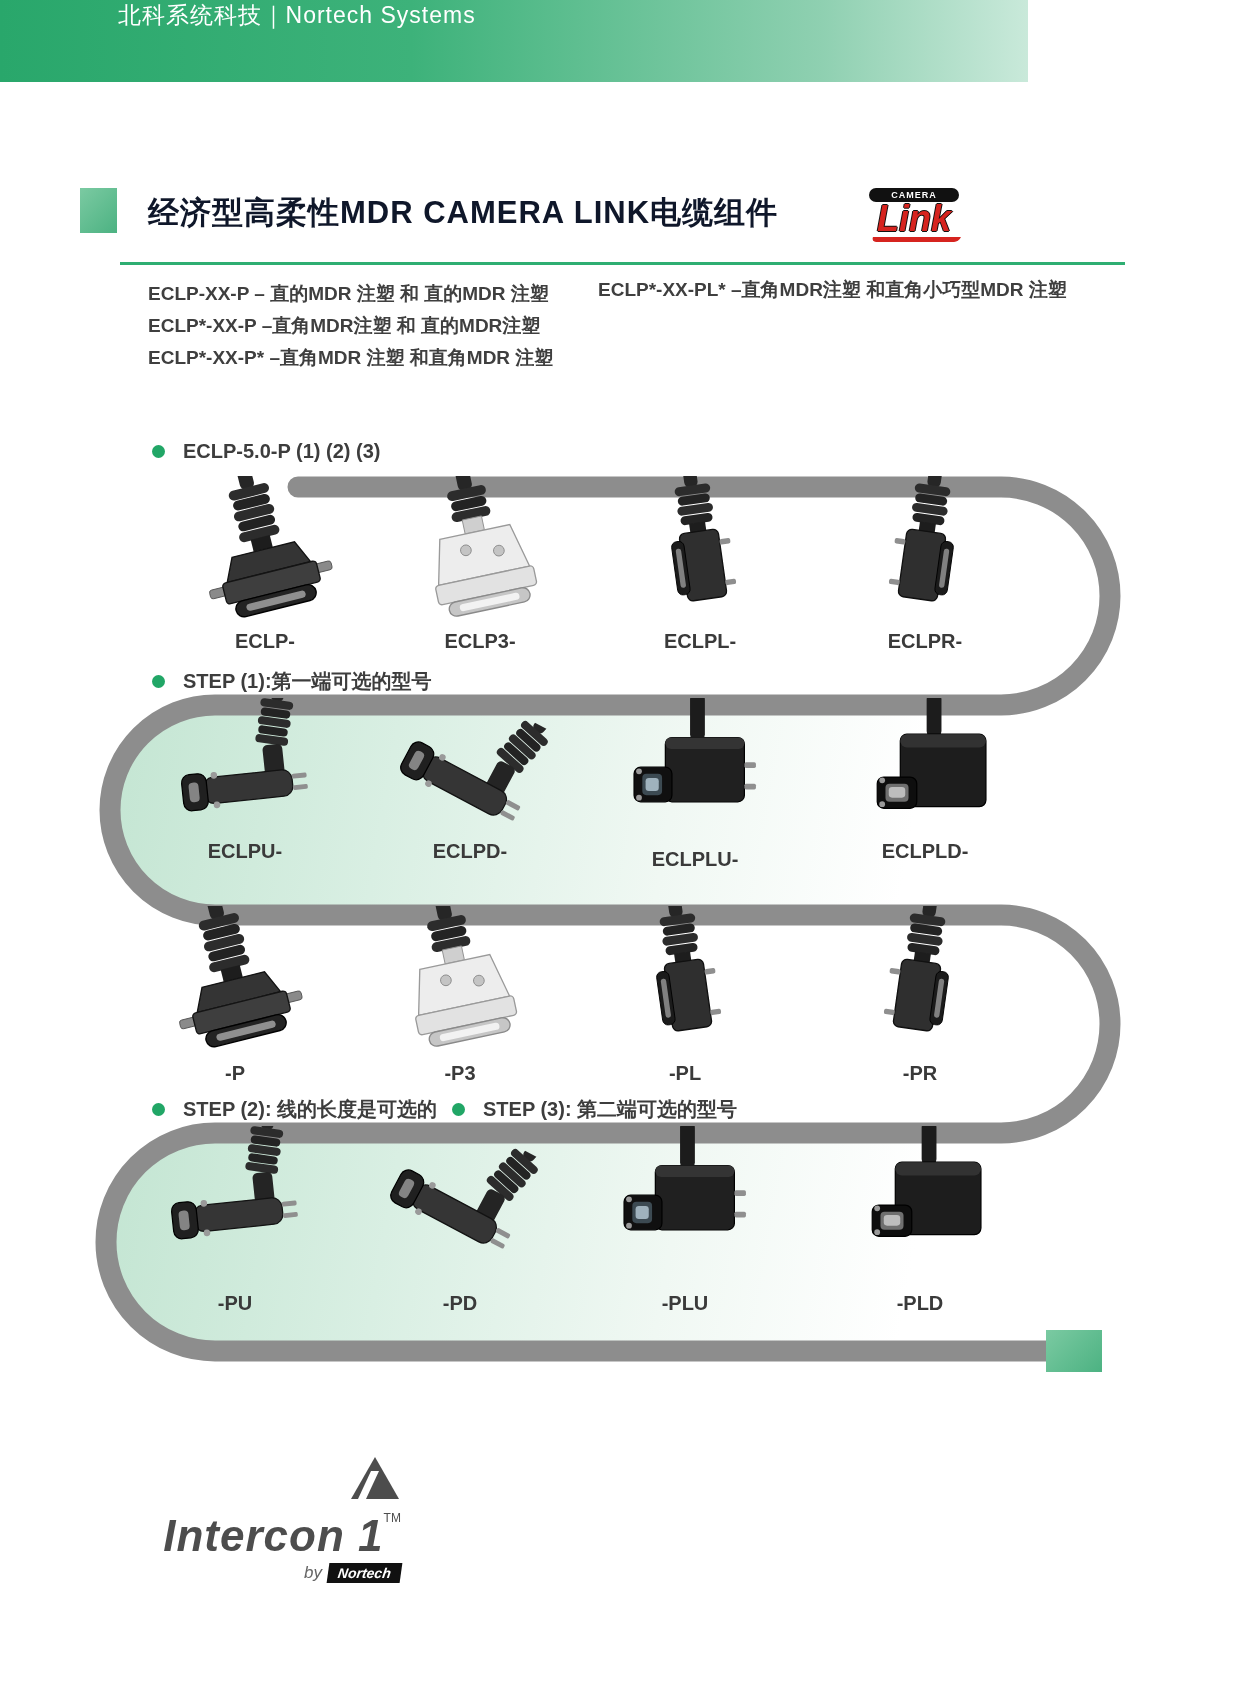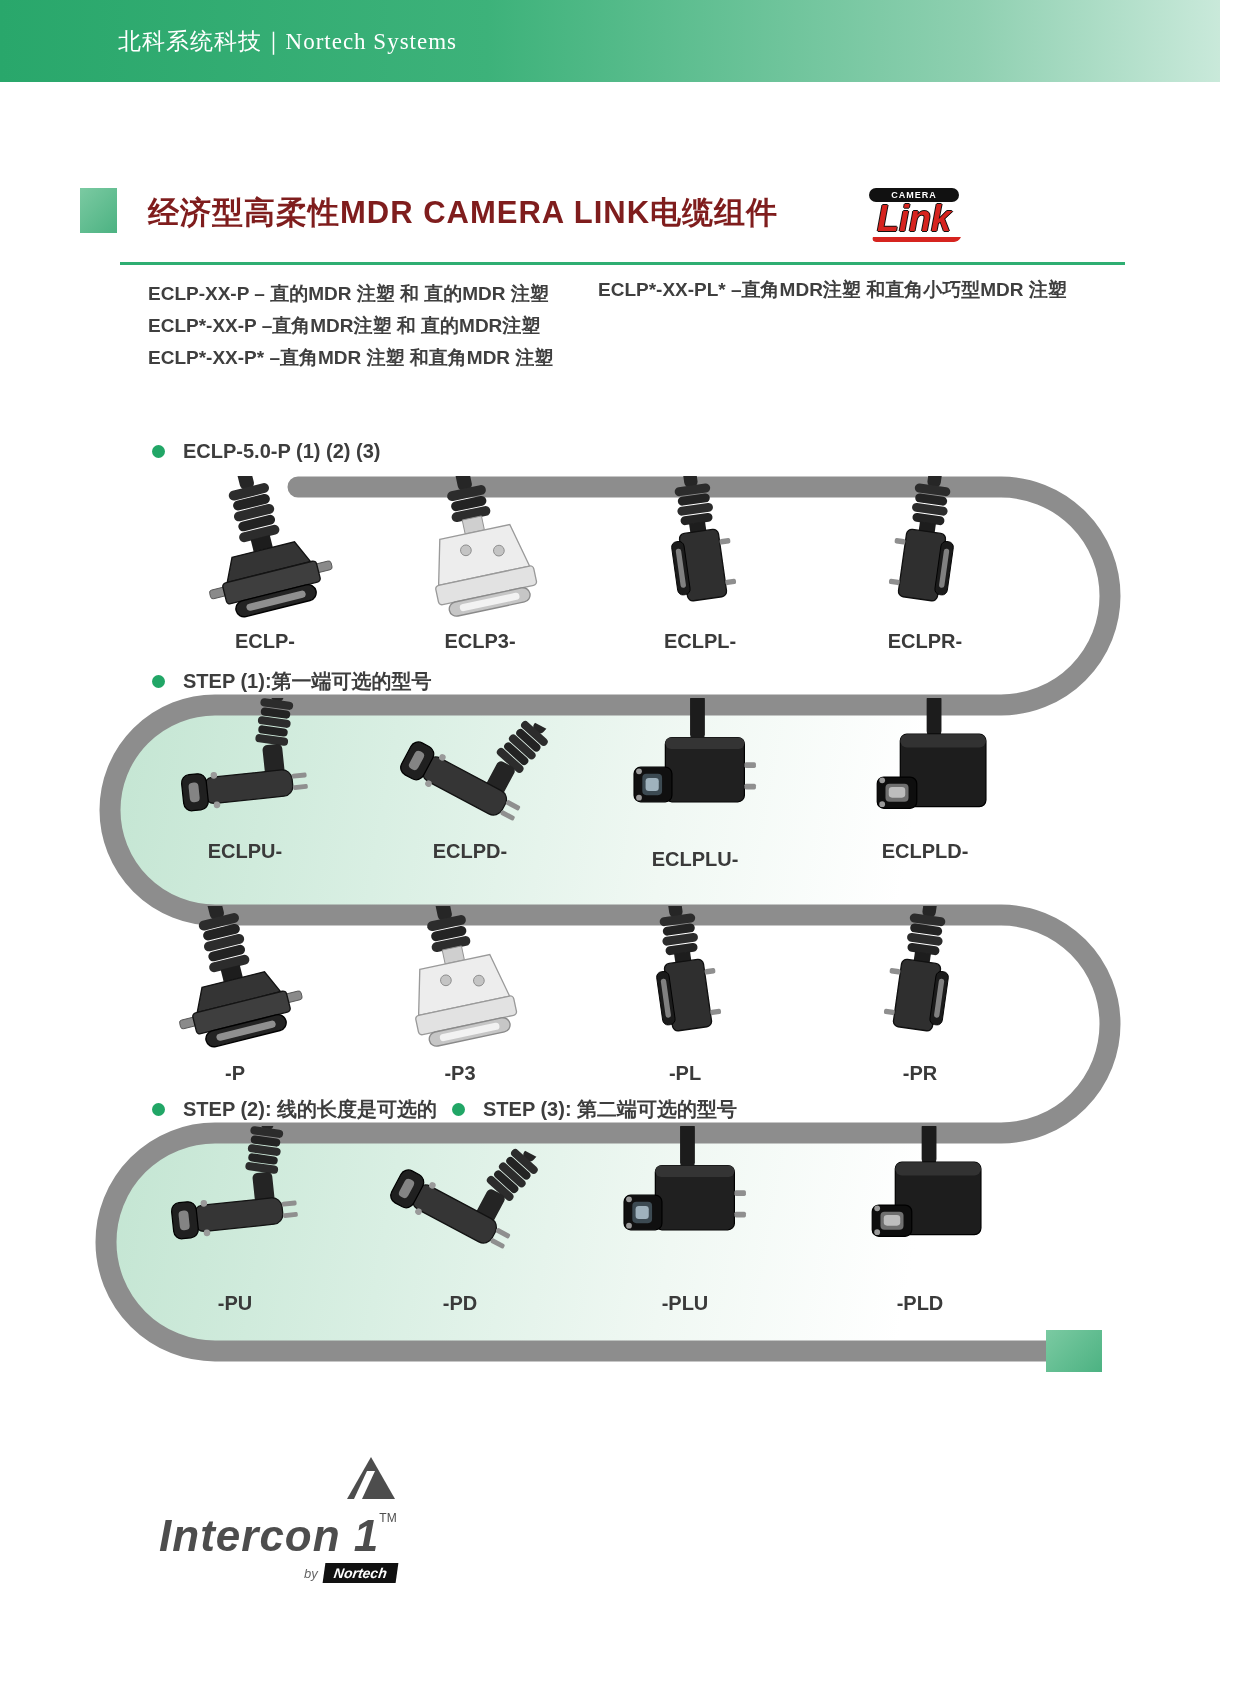--- a/index.html
+++ b/index.html
@@ -4,43 +4,43 @@
 <style>
   * { margin:0; padding:0; box-sizing:border-box; }
   html,body { background:#e9e9e9; }
   body { font-family:"Liberation Sans","DejaVu Sans",sans-serif; }
   .page {
     position:relative; width:1240px; height:1684px; margin:0 auto;
     background:#ffffff; overflow:hidden;
   }
   
   .topbar {
-    position:absolute; left:0; top:0; width:1220px; height:82px; z-index:5;
+    position:absolute; left:0; top:0; width:1028px; height:82px; z-index:5;
     background:linear-gradient(90deg,#29a76b 0%,#3db27a 40%,#8fd0b1 80%,#c9e9da 100%);
-    display:flex; align-items:center;font-family:Liberation Serif, serif;
+    display:flex; 
   }
   .topbar .brand {
     margin-left:118px; color:#ffffff; font-size:23px; font-weight:500; letter-spacing:1px;
   }
   
   .pill { position:absolute; z-index:1;
     background:linear-gradient(100deg,#c3e5d2 0%,#d9efe3 28%,#f0f8f3 55%,#ffffff 78%);
   }
   .pill.p2 { left:105px; top:704px; width:1026px; height:212px; border-radius:106px; }
   .pill.p4 { left:105px; top:1132px; width:1026px; height:220px; border-radius:110px; }
   .cable-svg { position:absolute; left:0; top:0; z-index:2; pointer-events:none; }
   .deco-sq { position:absolute; z-index:3; }
   .deco-sq.title-sq { left:80px; top:188px; width:37px; height:45px;
     background:linear-gradient(135deg,#7bcaa2,#4cb282); }
   .deco-sq.end-sq { left:1046px; top:1330px; width:56px; height:42px;
     background:linear-gradient(135deg,#7bcaa2,#4cb282); }
   
   .title {
     position:absolute; left:148px; top:192px; z-index:4;
-    font-size:31px; font-weight:bold; color:#7f1d1d; letter-spacing:1px;
+    font-size:31px; font-weight:bold; color:#0f172a; letter-spacing:1px;
   }
   .title-rule { position:absolute; left:120px; top:262px; width:1005px; height:3px;
     background:#2fae72; z-index:4; }
   .cl-logo { position:absolute; left:862px; top:184px; width:104px; z-index:4; text-align:center; }
   .cl-top { display:inline-block; background:#111; color:#fff; font-size:9px; font-weight:bold;
     letter-spacing:1px; padding:2px 22px; border-radius:8px; }
   .cl-main { color:#d6241f; font-size:36px; font-weight:800; font-style:italic; line-height:0.95;
     text-shadow:-1px 0 #111,1px 0 #111,0 1px #111,0 -1px #111; }
   .cl-swoosh { height:5px; margin:1px 6px 0 10px; background:#d6241f;
     border-radius:0 0 10px 10px; transform:skewX(-20deg); }
@@ -57,21 +57,21 @@
   .conn { position:absolute; z-index:4; width:200px; }
   .conn svg { display:block; width:200px; }
   .clabel { position:absolute; z-index:4; width:200px; text-align:center;
     font-size:20px; font-weight:bold; color:#3a3a3a; }
   
   .footer-logo { position:absolute; left:122px; top:1455px; z-index:4; }
   .flrow { display:flex; align-items:flex-end; gap:10px;flex-direction:column; }
   .intercon { font-size:44px; font-weight:800; font-style:italic; color:#4d4d4d; letter-spacing:1px; }
   .tmark { font-size:12px; color:#4d4d4d; vertical-align:top; }
   .byline { margin:2px 0 0 182px; display:flex; align-items:center; gap:6px; }
-  .by-word { font-size:13px; color:#666; font-style:italic; }
+  .by-word { font-size:17px; color:#666; font-style:italic; }
   .by-brand { background:#111; color:#fff; font-size:14px; font-weight:bold; font-style:italic;
     padding:2px 10px; transform:skewX(-8deg); display:inline-block; }
 </style>
 </head>
 <body>
 
 <div class="page">
 
   <header class="topbar">
     <div class="brand">北科系统科技｜Nortech Systems</div>

